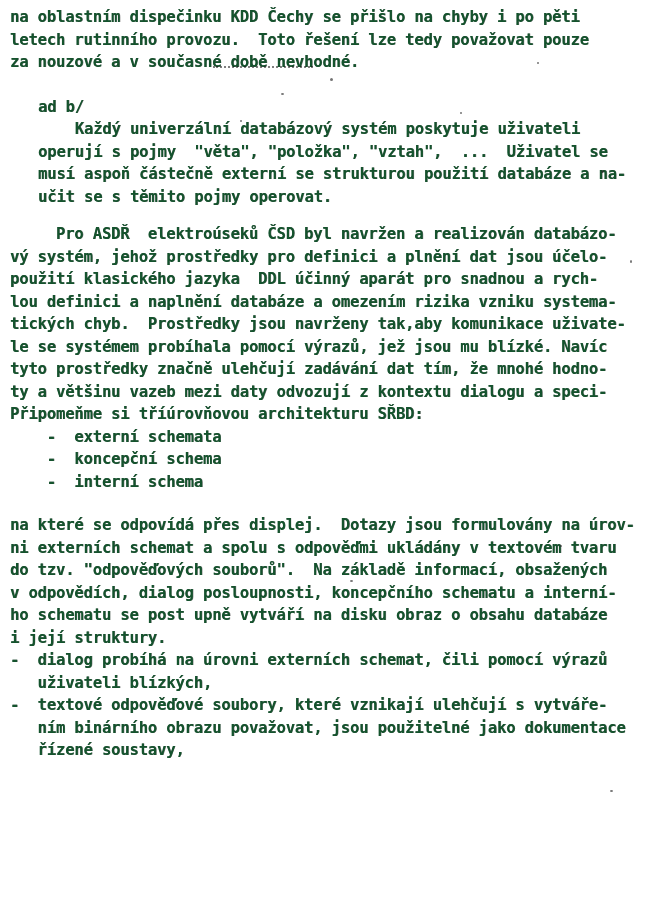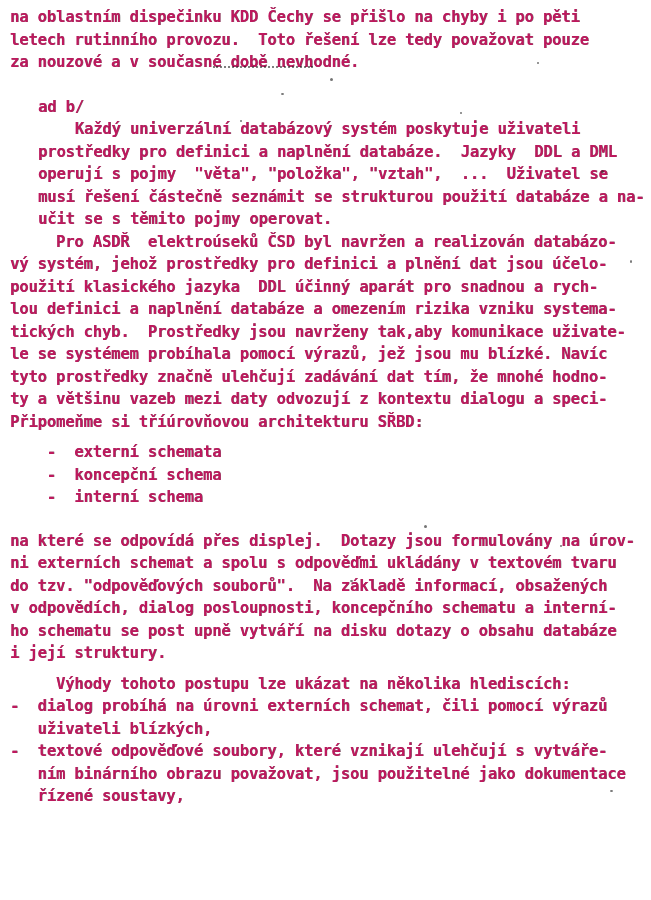--- a/index.html
+++ b/index.html
@@ -12,36 +12,36 @@
     height: 900px;
     position: relative;
     overflow: hidden;
     font-family: "DejaVu Sans Mono", "Liberation Mono", monospace;
   }
   .page {
     position: absolute;
     top: 6px;
     left: 10px;
     width: 634px;
-    color: #be185d;
+    color: #14532d;
     font-size: 15.6px;
     font-weight: bold;
     line-height: 22.5px;
     letter-spacing: -0.2px;
     text-shadow: 0.4px 0.3px 0.6px rgba(10,10,10,0.55);
     -webkit-font-smoothing: none;
   }
   .line {
     white-space: pre;
     height: 22.5px;
   }
   .block { margin: 0; }
   .block.gap-1  { margin-top: 22px; margin-left: 28px; }   
-  .block.gap-07 { }
-  .block.gap-03 { margin-top: 8px;  }
+  .block.gap-07 { margin-top: 15px; }
+  .block.gap-03 {  }
   .block.gap-2  { margin-top: 21px; }
   
   .noise-dot {
     position: absolute;
     background: #2a2a2a;
     border-radius: 50%;
     opacity: 0.65;
   }
   .smudge-underline {
     position: absolute;
@@ -53,23 +53,22 @@
 
 <div class="page">
   <div class="block">
       <div class="line">na oblastním dispečinku KDD Čechy se přišlo na chyby i po pěti</div>
       <div class="line">letech rutinního provozu.  Toto řešení lze tedy považovat pouze</div>
       <div class="line">za nouzové a v současné době nevhodné.</div>
     </div>
   <div class="block gap-1">
       <div class="line">ad b/</div>
       <div class="line">    Každý univerzální databázový systém poskytuje uživateli</div>
-      <div class="line">prostředky pro definici a naplnění databáze.  Jazyky  DDL a DML</div>
       <div class="line">operují s pojmy  "věta", "položka", "vztah",  ...  Uživatel se</div>
-      <div class="line">musí řešení částečně seznámit se strukturou použití databáze a na-</div>
+      <div class="line">musí aspoň částečně externí se strukturou použití databáze a na-</div>
       <div class="line">učit se s těmito pojmy operovat.</div>
     </div>
   <div class="block gap-07">
       <div class="line">     Pro ASDŘ  elektroúseků ČSD byl navržen a realizován databázo-</div>
       <div class="line">vý systém, jehož prostředky pro definici a plnění dat jsou účelo-</div>
       <div class="line">použití klasického jazyka  DDL účinný aparát pro snadnou a rych-</div>
       <div class="line">lou definici a naplnění databáze a omezením rizika vzniku systema-</div>
       <div class="line">tických chyb.  Prostředky jsou navrženy tak,aby komunikace uživate-</div>
       <div class="line">le se systémem probíhala pomocí výrazů, jež jsou mu blízké. Navíc</div>
       <div class="line">tyto prostředky značně ulehčují zadávání dat tím, že mnohé hodno-</div>
@@ -79,25 +78,24 @@
   <div class="block gap-03">
       <div class="line">    -  externí schemata</div>
       <div class="line">    -  koncepční schema</div>
       <div class="line">    -  interní schema</div>
     </div>
   <div class="block gap-2">
       <div class="line">na které se odpovídá přes displej.  Dotazy jsou formulovány na úrov-</div>
       <div class="line">ni externích schemat a spolu s odpověďmi ukládány v textovém tvaru</div>
       <div class="line">do tzv. "odpověďových souborů".  Na základě informací, obsažených</div>
       <div class="line">v odpovědích, dialog posloupnosti, koncepčního schematu a interní-</div>
-      <div class="line">ho schematu se post upně vytváří na disku dotazy o obsahu databáze</div>
+      <div class="line">ho schematu se post upně vytváří na disku obraz o obsahu databáze</div>
       <div class="line">i její struktury.</div>
     </div>
   <div class="block gap-03">
-      <div class="line">     Výhody tohoto postupu lze ukázat na několika hlediscích:</div>
       <div class="line">-  dialog probíhá na úrovni externích schemat, čili pomocí výrazů</div>
       <div class="line">   uživateli blízkých,</div>
       <div class="line">-  textové odpověďové soubory, které vznikají ulehčují s vytváře-</div>
       <div class="line">   ním binárního obrazu považovat, jsou použitelné jako dokumentace</div>
       <div class="line">   řízené soustavy,</div>
     </div>
 </div>
 
 <i class="smudge-underline" style="left:213px; top:66px; width:100px;"></i>
 <i class="noise-dot" style="left:330px; top:78px; width:3px; height:3px;"></i>

